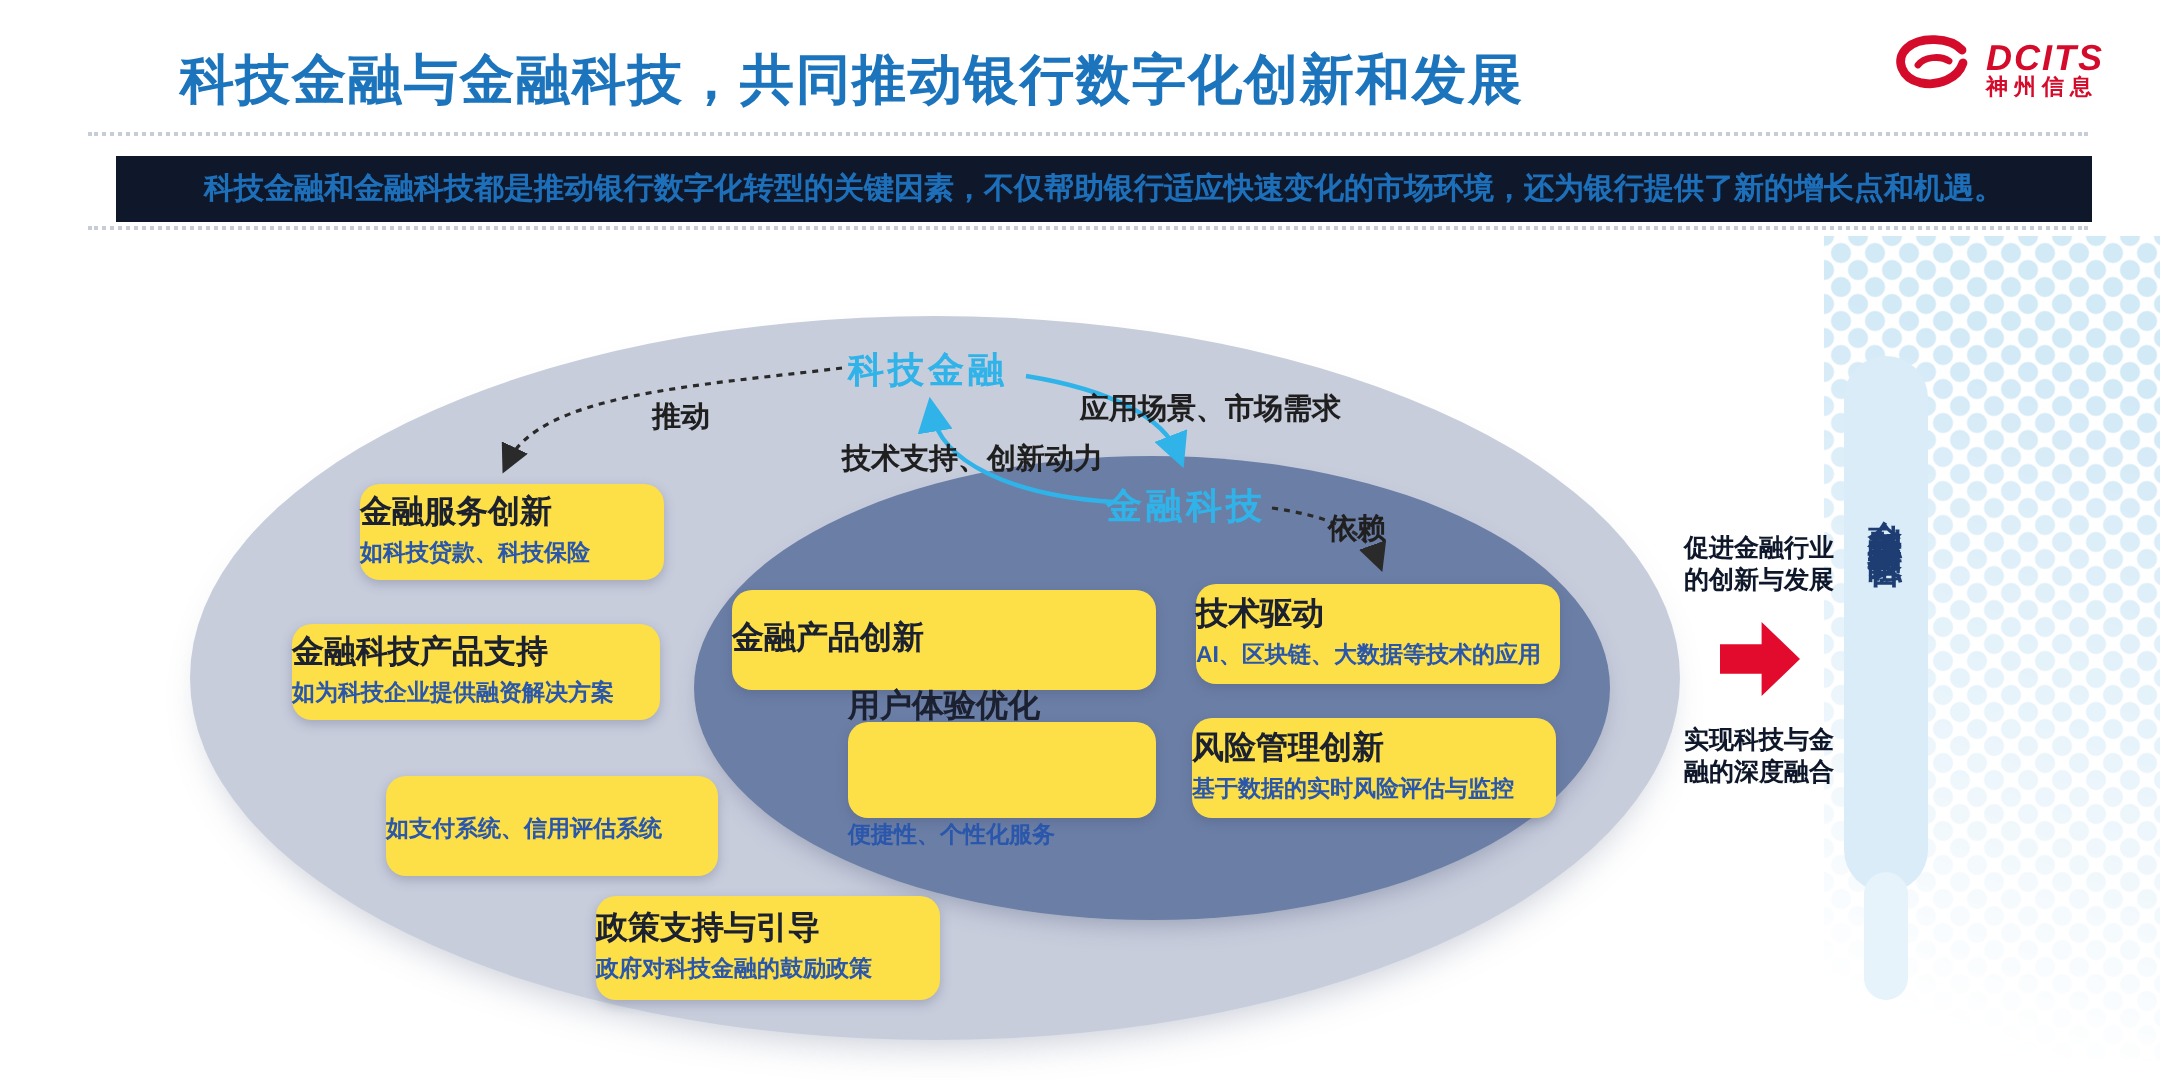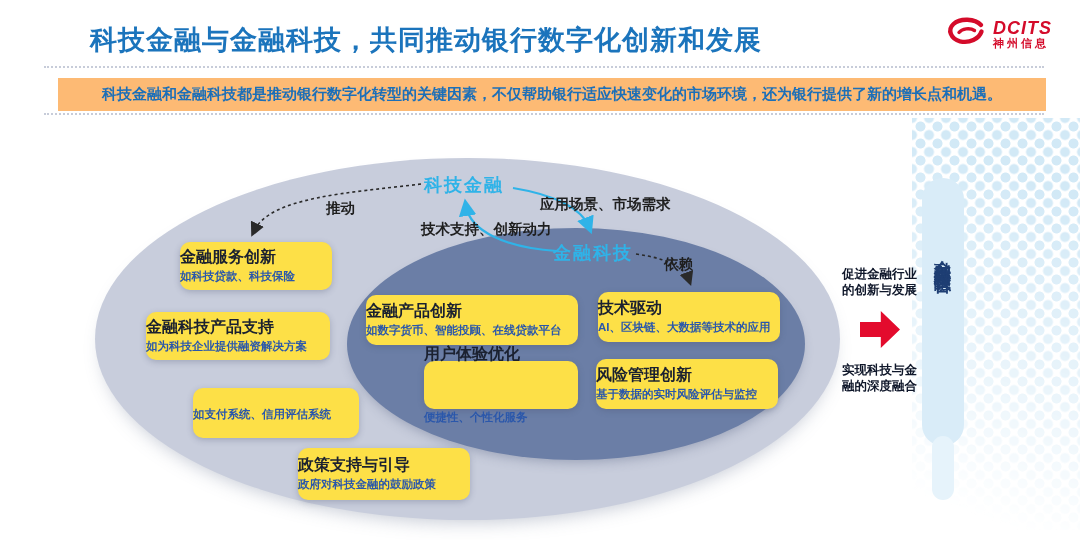--- a/index.html
+++ b/index.html
@@ -17,21 +17,21 @@
   .logo-txt{display:flex;flex-direction:column;line-height:1.05;}
   .logo-name{color:#d40b2a;font-weight:bold;font-style:italic;font-size:18px;letter-spacing:1px;}
   .logo-sub{color:#d40b2a;font-size:11px;letter-spacing:3px;font-weight:bold;margin-top:1px;}
 
   .rule{border-top:2px dotted rgba(130,142,170,.45);height:0;}
   .rule1{left:44px;top:66px;width:1000px;}
   .rule2{left:44px;top:113px;width:1000px;}
 
   
   .banner{
-    left:58px;top:78px;width:988px;height:33px;background:#fdba74;
+    left:58px;top:78px;width:988px;height:33px;background:#0f172a;
     display:flex;align-items:center;justify-content:center;
   }
   .banner-text{font-size:15px;font-weight:bold;color:#1c6fb8;white-space:nowrap;}
 
   
   .outer-ellipse{
     left:95px;top:158px;width:745px;height:362px;border-radius:50%;
     background:#c8cddc;box-shadow:0 10px 18px -8px rgba(125,135,160,.45);z-index:1;
   }
   .inner-ellipse{
@@ -168,21 +168,20 @@
   <div class="abs wbox bo3">
     <div class="s">如支付系统、信用评估系统</div>
   </div>
   <div class="abs wbox bo4">
     <div class="t">政策支持与引导</div>
     <div class="s">政府对科技金融的鼓励政策</div>
   </div>
 
   <div class="abs wbox bi1">
     <div class="t">金融产品创新</div>
-    <div class="s">如数字货币、智能投顾、在线贷款平台</div>
   </div>
   <div class="abs wbox bi2">
     <div class="t">技术驱动</div>
     <div class="s">AI、区块链、大数据等技术的应用</div>
   </div>
   <div class="abs wbox bi3">
     <div class="t">用户体验优化</div>
     <div class="s">便捷性、个性化服务</div>
   </div>
   <div class="abs wbox bi4">

